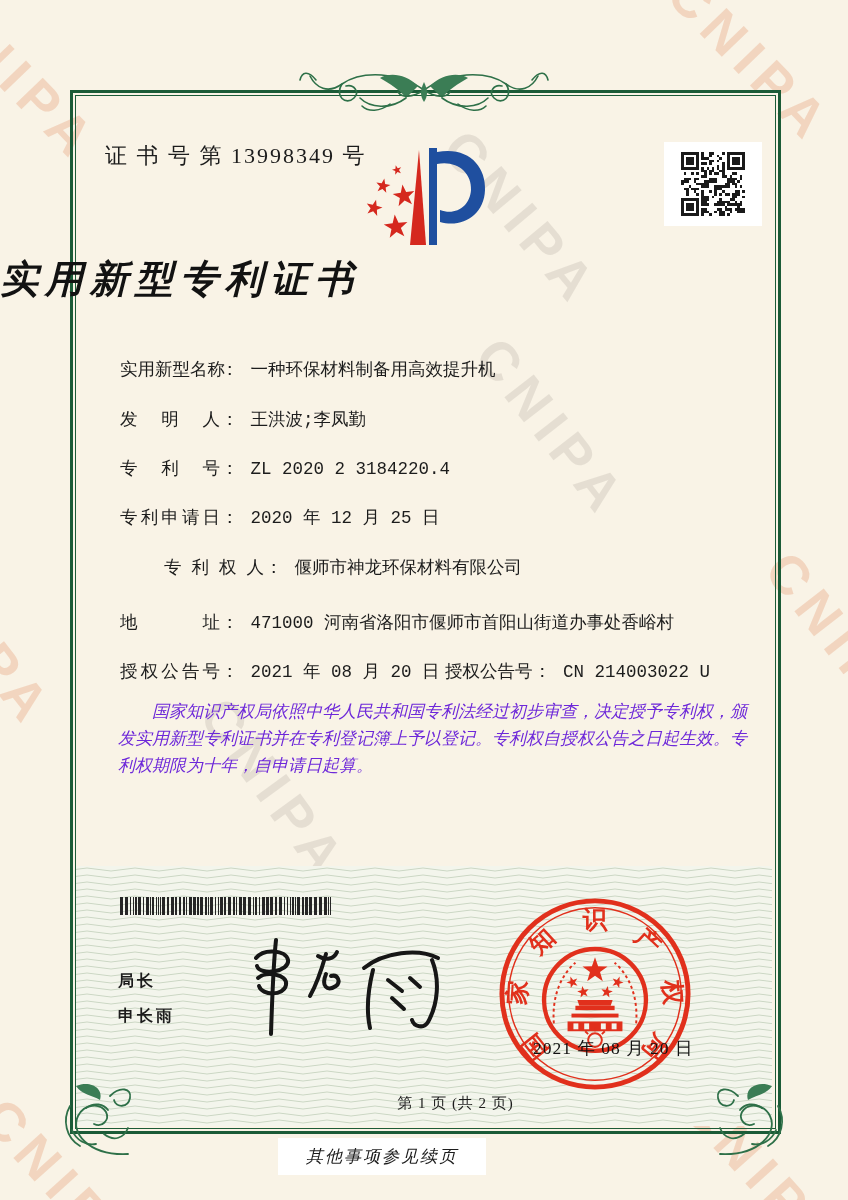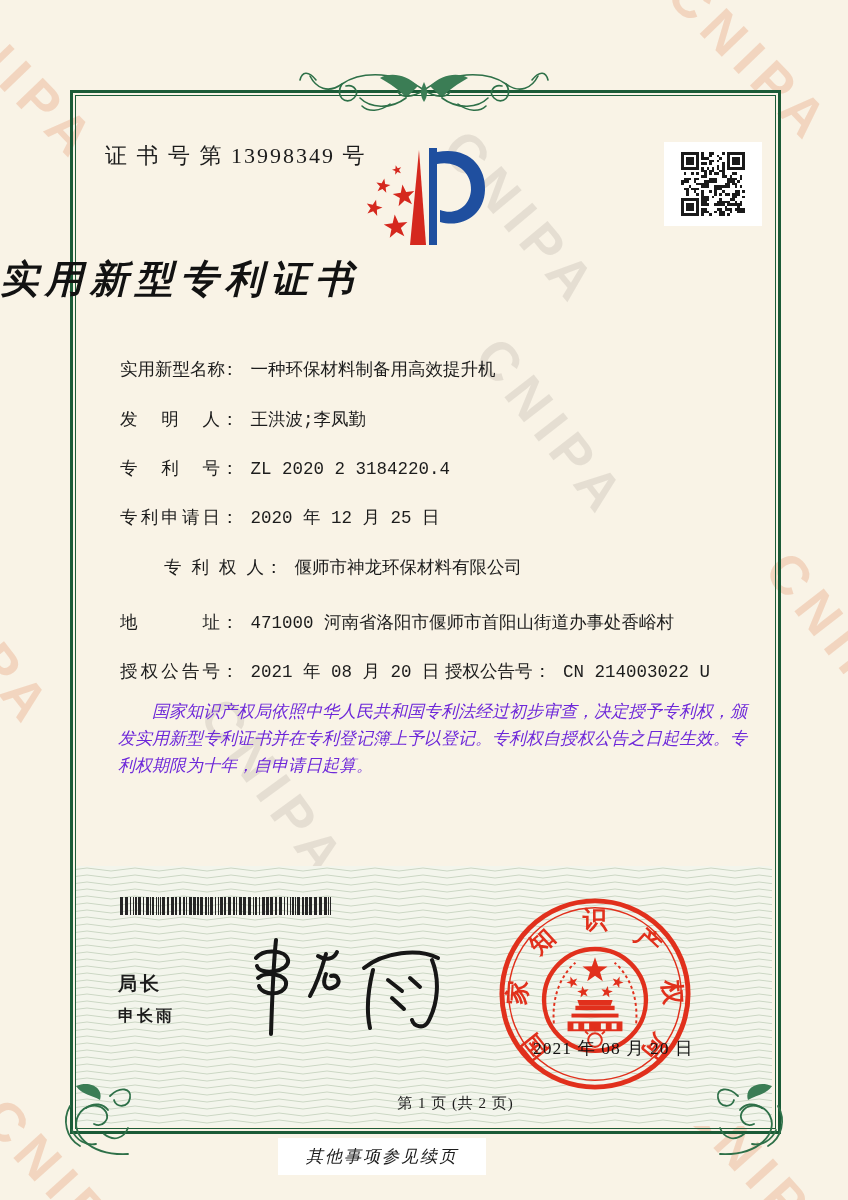--- a/index.html
+++ b/index.html
@@ -39,21 +39,21 @@
   .fcolon{display:inline-block;margin-left:1px;}
   .fvalue{margin-left:12px;font-family:Liberation Mono, monospace;}
   
   .body-text{
     left:118px;top:698px;width:630px;
     font-size:17px;line-height:27px;font-style:italic;color:#6d28d9;
   }
   .body-text p{margin:0;text-indent:2em;}
   
   .barcode{left:120px;top:897px;}
-  .sig-title{left:118px;top:971px;font-family:"Liberation Sans",sans-serif;font-weight:bold;font-size:19px;letter-spacing:3px;text-align:right;}
+  .sig-title{left:118px;top:971px;font-family:"Liberation Sans",sans-serif;font-weight:bold;font-size:16px;letter-spacing:3px;text-align:right;}
   .sig-name{left:118px;top:1006px;font-family:"Liberation Sans",sans-serif;font-weight:bold;font-size:16px;letter-spacing:3px;}
   .signature{left:242px;top:928px;}
   .seal{left:497px;top:896px;}
   .seal-date{left:533px;top:1036px;width:160px;font-size:17.5px;letter-spacing:1px;color:#111;white-space:nowrap;}
   .page-info{left:70px;top:1094px;width:705px;text-align:center;font-size:15px;letter-spacing:1px;padding-left:33px;}
   .cont-note{
     left:0;top:1138px;width:764px;text-align:center;
   }
   .cont-note span{
     display:inline-block;background:#ffffff;padding:7px 28px;

